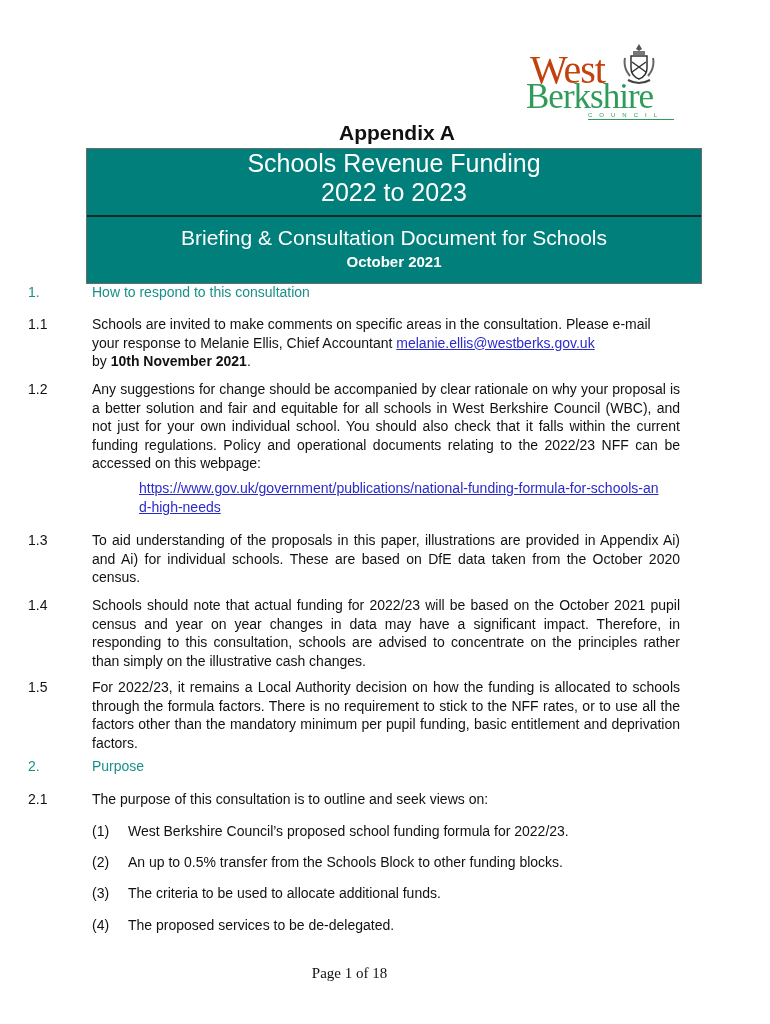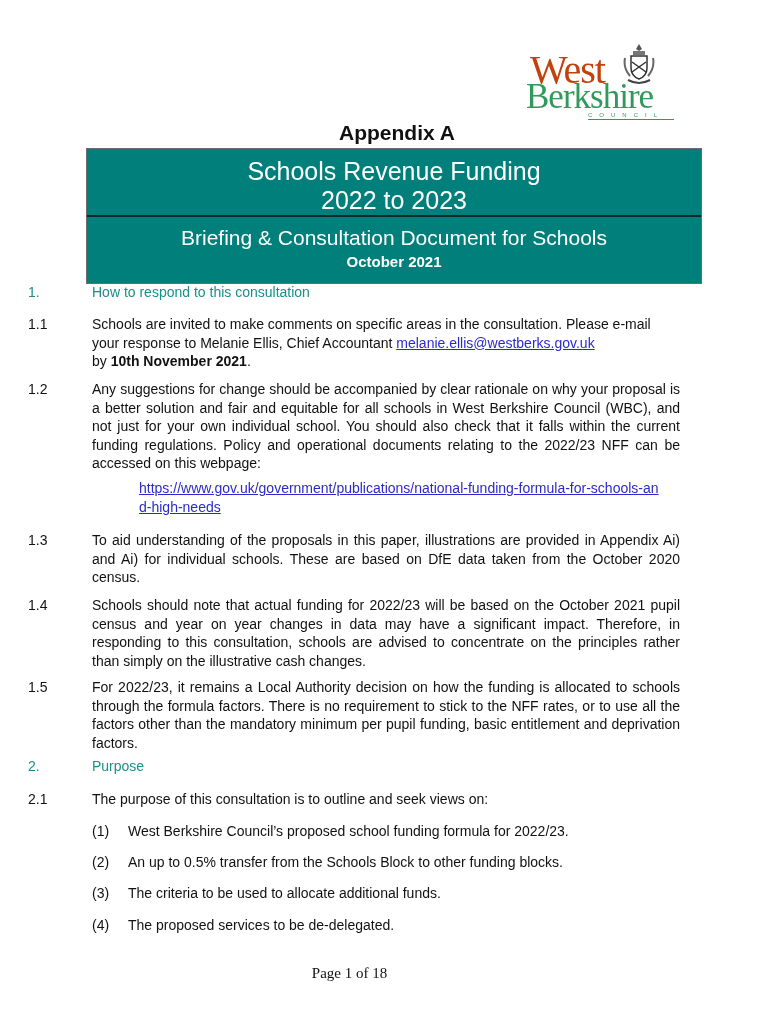--- a/index.html
+++ b/index.html
@@ -11,21 +11,21 @@
     .logo .berk { position: absolute; left: 0px; top: 38px; font-family: "Liberation Serif", serif;
       font-size: 35px; line-height: 34px; color: #2f9a5a; letter-spacing: -1px; }
     .logo .council { position: absolute; left: 62px; top: 70px; width: 86px; font-size: 6px;
       letter-spacing: 7px; color: #2f9a5a; border-bottom: 1px solid #2f9a5a; line-height: 7px; }
     .logo .crest { position: absolute; left: 96px; top: 0px; width: 34px; height: 44px; }
 
     .appendix { position: absolute; left: 0; width: 770px; top: 120px; text-align: center;
       font-size: 21px; font-weight: bold; line-height: 26px; padding-left: 12px; }
     .banner { position: absolute; left: 86px; top: 148px; width: 616px; height: 136px;
       background: #007f7b; border: 1px solid #6b6b6b; box-sizing: border-box; color: #fff; text-align: center; }
-    .banner .title { padding-top: 8px; font-size: 25px; line-height: 29px; font-weight: normal; }
+    .banner .title { font-size: 25px; line-height: 29px; font-weight: normal; }
     .banner .divider { position: absolute; left: 0; right: 0; top: 66px; height: 2px; background: #0d2a28; }
     .banner .sub { position: absolute; left: 0; right: 0; top: 76px; font-size: 21px; font-weight: normal; line-height: 26px; }
     .banner .date { position: absolute; left: 0; right: 0; top: 104px; font-size: 15px; font-weight: bold; line-height: 18px; }
 
     .heading { position: absolute; left: 28px; font-size: 14px; font-weight: normal; color: #189088; }
     .heading .num { display: inline-block; width: 64px; }
     .para { position: absolute; left: 28px; width: 652px; font-size: 14px; line-height: 18.5px; }
     .para .num { position: absolute; left: 0; top: 0; width: 50px; }
     .para .txt { margin-left: 64px; text-align: justify; }
     a { color: #2a2acc; text-decoration: underline; }

